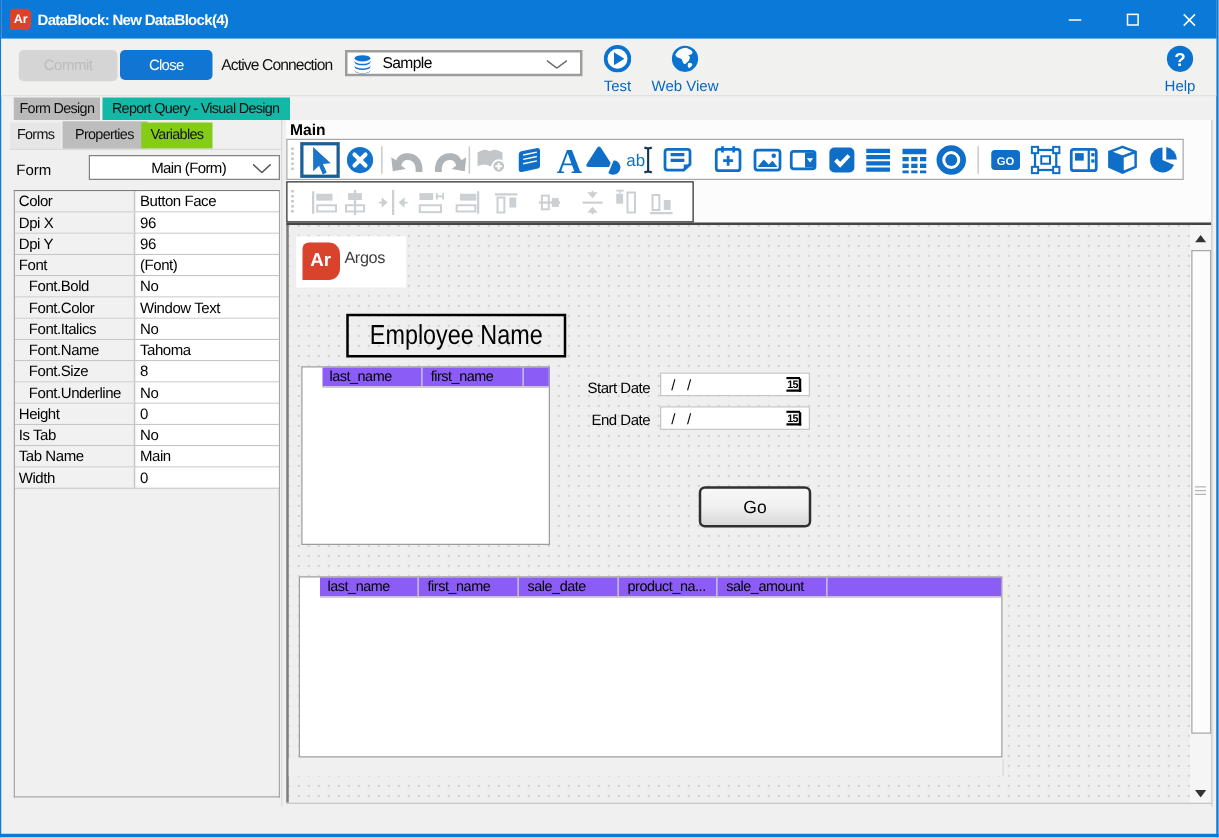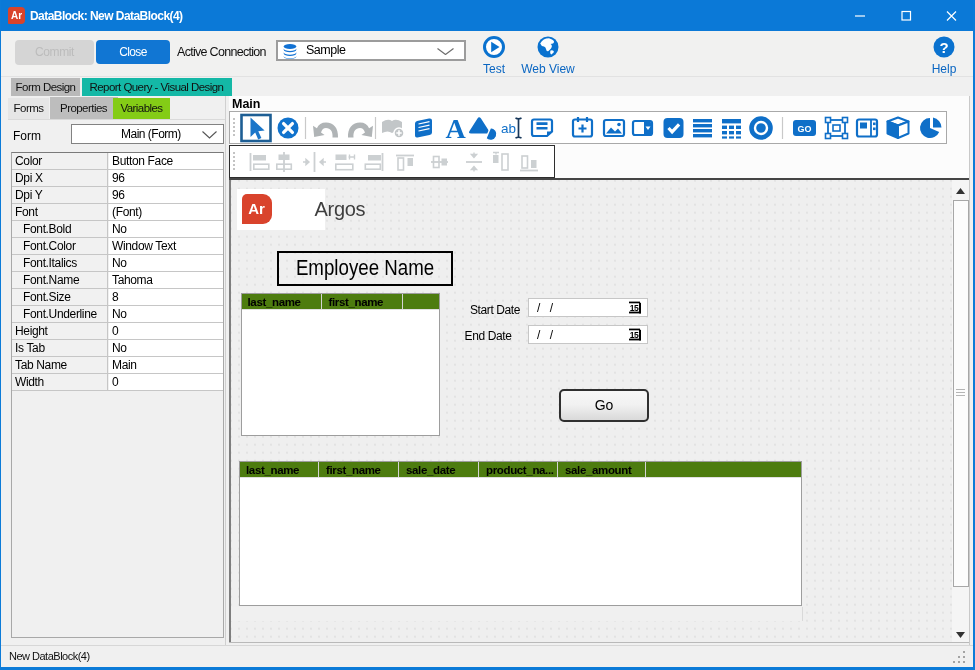--- a/index.html
+++ b/index.html
@@ -51,26 +51,26 @@
 .canvas { position:absolute; left:0; top:0; width:723px; height:462px; background-color:#efefef; border-left:2px solid #7e7e7e;
   background-image: radial-gradient(circle, #cecece 0.55px, rgba(0,0,0,0) 0.8px);
   background-size:8px 8px; background-position:4px 4.7px; }
 
 .vsb { position:absolute; left:723px; top:0; width:17px; height:462px; background:#f5f5f5; }
 .vsb .thumb { position:absolute; left:0.5px; top:20px; width:16px; height:387px; background:#fcfcfc; border:1px solid #a7a7a7; }
 
 .logo { position:absolute; left:6px; top:9px; width:88px; height:40.5px; background:#fff; }
 .logo .mark { position:absolute; left:4.5px; top:5px; width:30px; height:30px; background:#d9432c;
   border-radius:5px 9px 9px 0px; color:#fff; font-weight:bold; font-size:15px; text-align:center; line-height:29px; }
-.logo .word { position:absolute; left:38.5px; top:9px; font-size:20px; letter-spacing:-0.3px; color:#3f3f3f;margin-left:39px; }
+.logo .word { position:absolute; left:38.5px; top:9px; font-size:13px; letter-spacing:-0.3px; color:#3f3f3f; }
 .emp { position:absolute; left:16.5px; top:70.5px; width:176px; height:35.5px; border:2px solid #000;
   font-size:22px; color:#000; white-space:nowrap;margin-left:29px; }
 .emp span { position:absolute; left:50%; top:2px; transform:translateX(-50%) scaleX(0.85); }
 .list1 { position:absolute; left:9.5px; top:113px; width:199px; height:143px; background:#fff; border:1px solid #9d9d9d; }
-.lhead { position:absolute; left:0; top:0; right:0; height:16px; background:#4d7c0f; border-bottom:1px solid #e0e0e0; font-size:11.5px; letter-spacing:-0.35px;font-weight:bold; }
+.lhead { position:absolute; left:16px; top:0; right:0; height:16px; background:#8b5cf6; border-bottom:1px solid #e0e0e0; font-size:11.5px; letter-spacing:-0.35px; }
 .lhead .c { position:absolute; top:0; height:15px; line-height:16px; padding-left:6px; border-right:1px solid #d4d4d4; color:#000; }
 .dlabel { position:absolute; font-size:12px; letter-spacing:-0.4px; color:#000; text-align:right; width:64px; }
 .dfield { position:absolute; left:297px; width:120px; height:19px; background:#fff; border:1px solid #c6c6c6; font-size:12px; }
 .dfield .sl { position:absolute; left:8px; top:2px; letter-spacing:3px; color:#000; }
 .gobtn { position:absolute; left:328px; top:209px; width:90px; height:33px; border:2px solid #2f2f2f; border-radius:5px;
   background:linear-gradient(#f7f7f7 0%, #f1f1f1 48%, #d9d9d9 100%);
   font-size:14px; color:#000; text-align:center; line-height:29px; }
 .grid2 { position:absolute; left:8px; top:281px; width:563px; height:145px; background:#fff; border:1px solid #9d9d9d; }
 
 .statusbar { position:absolute; left:0; top:645px; width:972px; height:22px; background:#f0f0f0; border-top:1px solid #d7d7d7;
@@ -415,21 +415,21 @@
         <div class="dlabel" style="left:225px;top:123px;">Start Date</div>
         <div class="dfield" style="top:117.5px;">
           <div class="sl">/ /</div>
           <svg class="abs" style="right:4px;top:2.5px;width:14px;height:14px" viewBox="0 0 14 14">
             <rect x="0" y="0.6" width="11" height="1.7" fill="#000"></rect>
             <rect x="10" y="1.8" width="2" height="10.6" fill="#000"></rect>
             <rect x="0" y="10.6" width="12" height="1.8" fill="#000"></rect>
             <text x="5" y="9.8" font-family="Liberation Sans, sans-serif" font-size="8.6" font-weight="bold" fill="#000" text-anchor="middle" style="letter-spacing:-0.5px">15</text>
           </svg>
         </div>
-        <div class="dlabel" style="left:225px;top:148.5px;text-align:center;">End Date</div>
+        <div class="dlabel" style="left:225px;top:148.5px;">End Date</div>
         <div class="dfield" style="top:144.5px;">
           <div class="sl">/ /</div>
           <svg class="abs" style="right:4px;top:2.5px;width:14px;height:14px" viewBox="0 0 14 14">
             <rect x="0" y="0.6" width="11" height="1.7" fill="#000"></rect>
             <rect x="10" y="1.8" width="2" height="10.6" fill="#000"></rect>
             <rect x="0" y="10.6" width="12" height="1.8" fill="#000"></rect>
             <text x="5" y="9.8" font-family="Liberation Sans, sans-serif" font-size="8.6" font-weight="bold" fill="#000" text-anchor="middle" style="letter-spacing:-0.5px">15</text>
           </svg>
         </div>
         <div class="gobtn">Go</div>
@@ -453,27 +453,14 @@
           <path d="M0,1.5 h9 M0,4.5 h9 M0,7.5 h9" stroke="#b5b5b5" stroke-width="1"></path>
         </svg>
         <svg class="abs" style="left:4px;top:452px;width:9px;height:6px" viewBox="0 0 9 6">
             <path d="M0,0 L9,0 L4.5,6 Z" fill="#333"></path>
           </svg>
       </div>
     </div>
   </div>
   <div class="abs" style="left:968px;top:96px;width:1px;height:549px;background:#c9c9c9;"></div>
 
-  <div class="statusbar">
-    <div class="t">New DataBlock(4)</div>
-    <svg class="abs" style="right:6px;top:5px;width:14px;height:13px" viewBox="0 0 14 13">
-      <g fill="#a3a3a3">
-        <rect x="10" y="0" width="2" height="2"></rect>
-        <rect x="10" y="5" width="2" height="2"></rect>
-          <rect x="5" y="5" width="2" height="2"></rect>
-        <rect x="10" y="10" width="2" height="2"></rect>
-          <rect x="5" y="10" width="2" height="2"></rect>
-          <rect x="0" y="10" width="2" height="2"></rect>
-      </g>
-    </svg>
-  </div>
 
 </div>
 
 </body></html>

